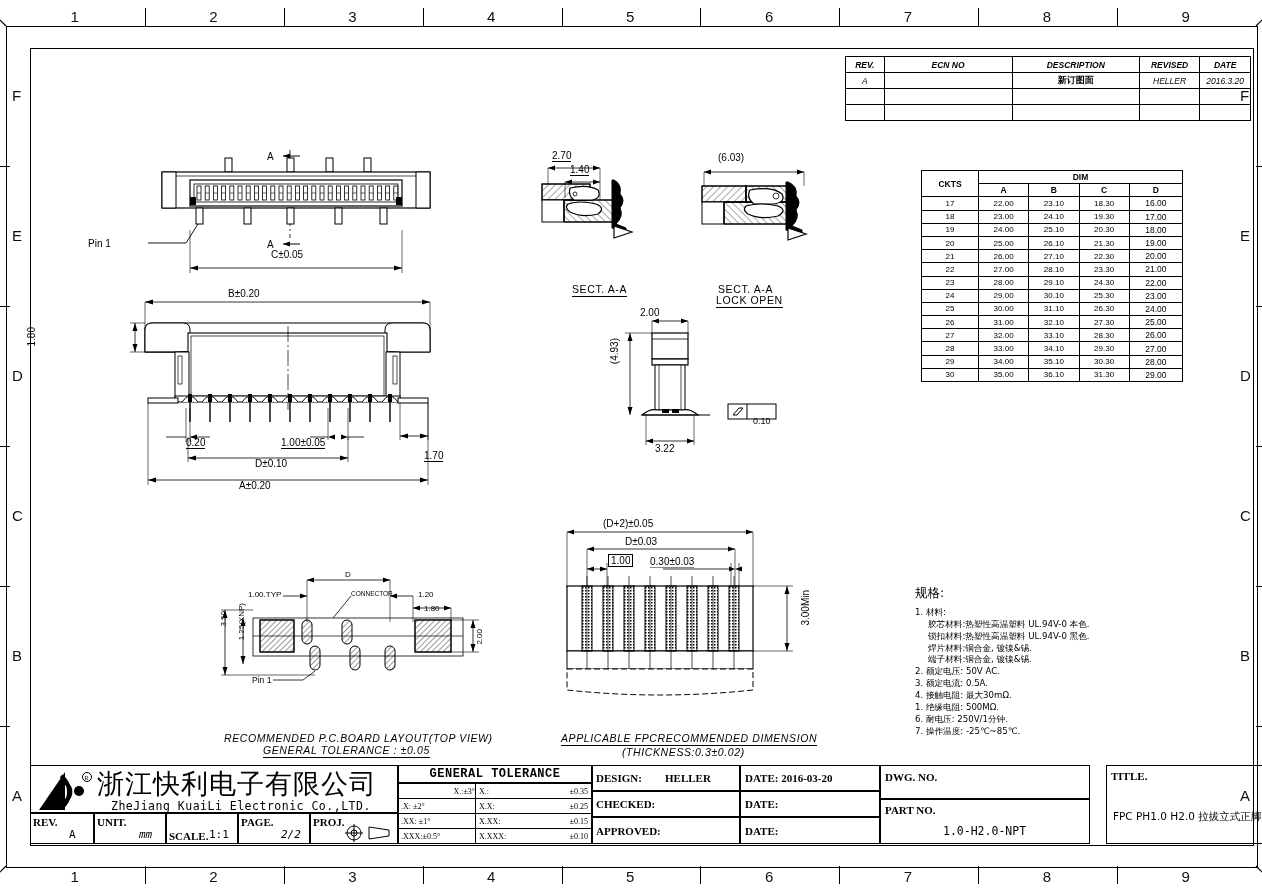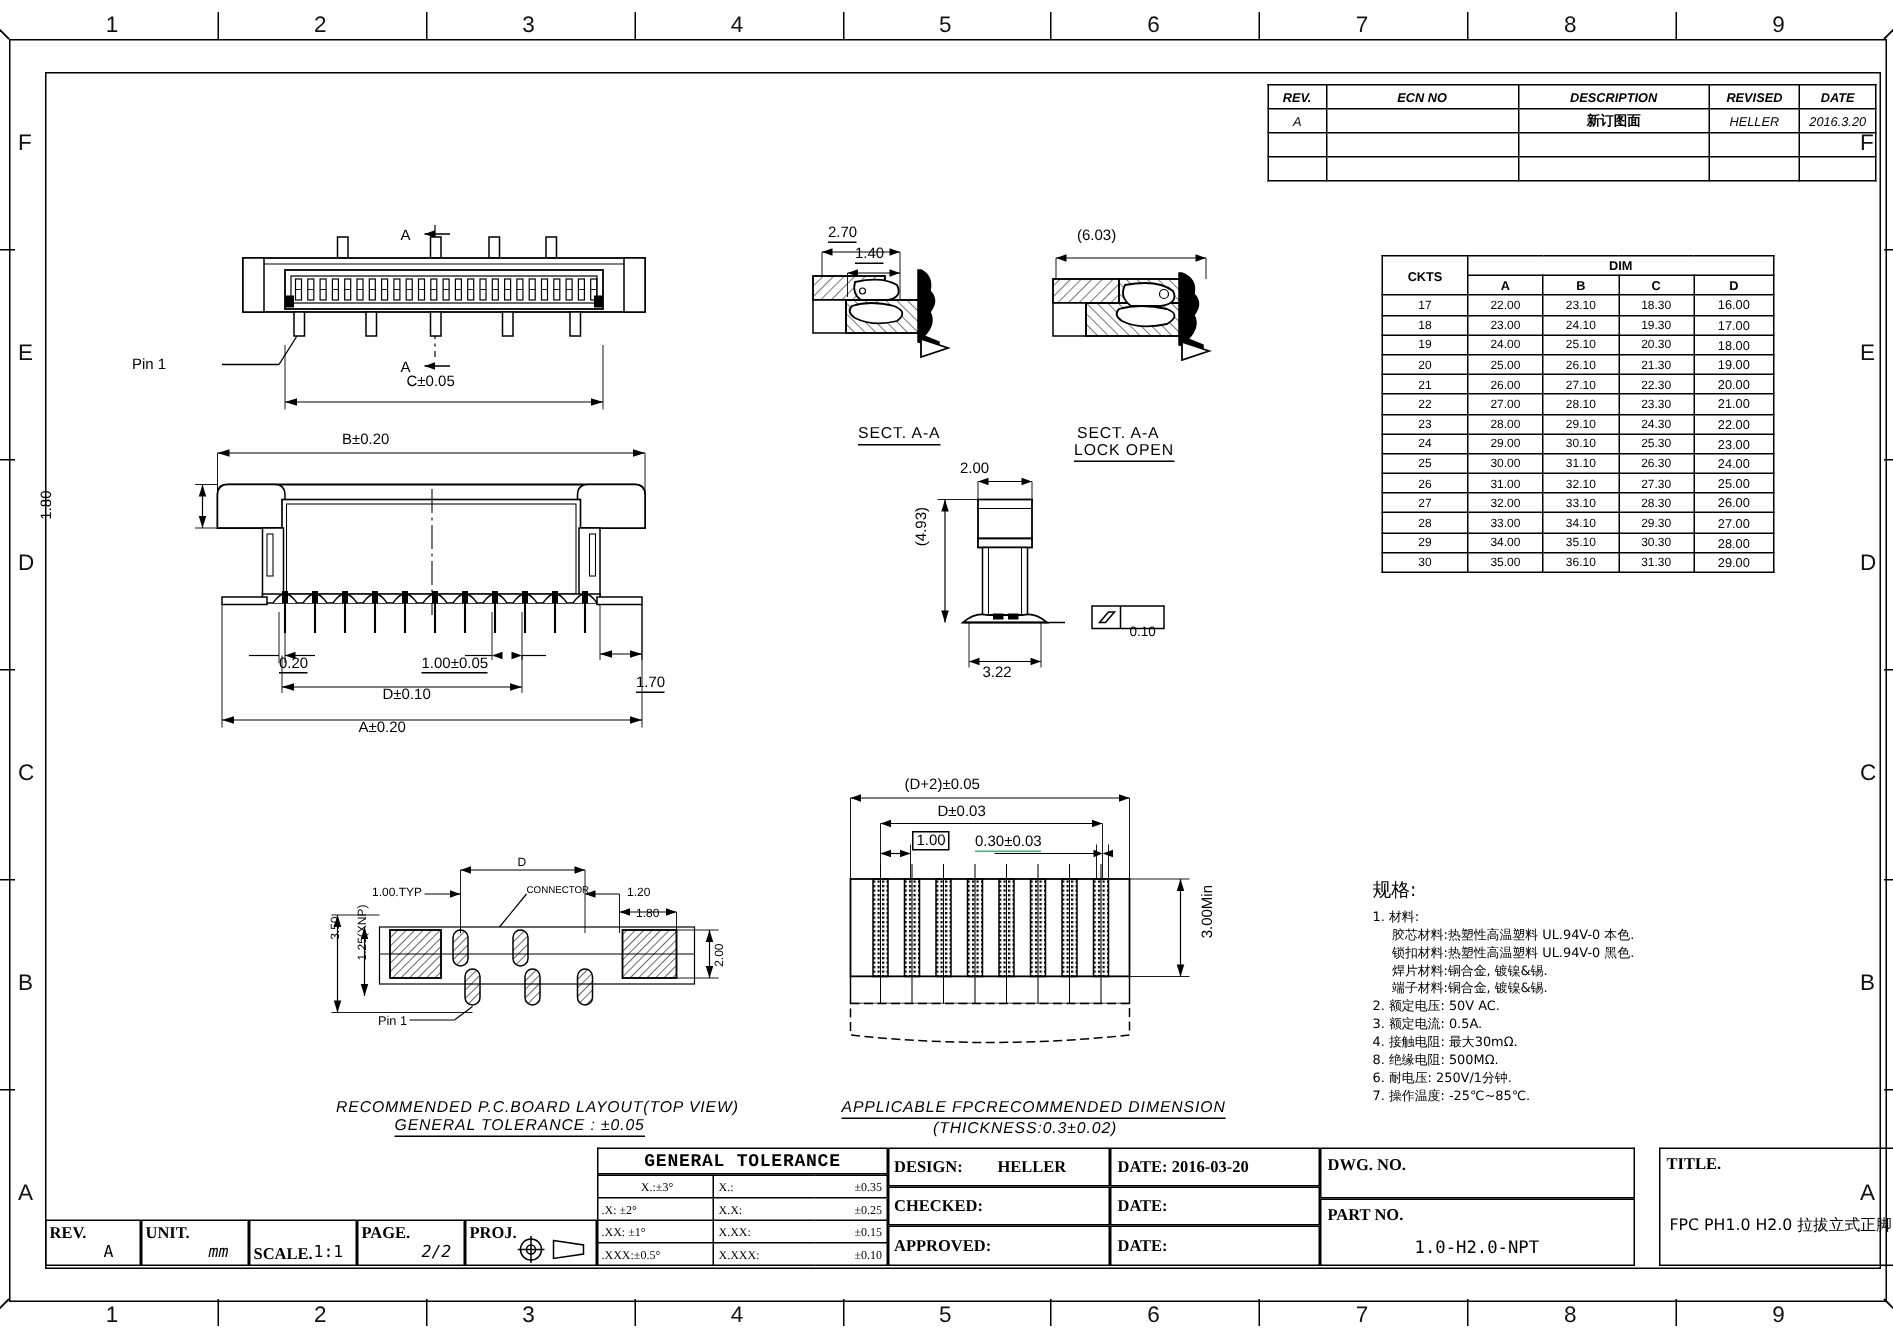--- a/index.html
+++ b/index.html
@@ -750,28 +750,40 @@
   <div class="sp-title">规格:</div>
   <div id="spec-list">
       <div class="sp-li">1. 材料:</div>
       <div class="sp-sub">胶芯材料:热塑性高温塑料 UL.94V-0 本色.</div>
       <div class="sp-sub">锁扣材料:热塑性高温塑料 UL.94V-0 黑色.</div>
       <div class="sp-sub">焊片材料:铜合金, 镀镍&amp;锡.</div>
       <div class="sp-sub">端子材料:铜合金, 镀镍&amp;锡.</div>
       <div class="sp-li">2. 额定电压: 50V AC.</div>
       <div class="sp-li">3. 额定电流: 0.5A.</div>
       <div class="sp-li">4. 接触电阻: 最大30mΩ.</div>
-      <div class="sp-li">8. 绝缘电阻: 500MΩ.</div>
+      <div class="sp-li">1. 绝缘电阻: 500MΩ.</div>
       <div class="sp-li">6. 耐电压: 250V/1分钟.</div>
       <div class="sp-li">7. 操作温度: -25℃~85℃.</div>
     </div>
 </div>
 
 <div class="abs" id="tb">
 
+  <div class="cell tb-bord" style="left:0;top:0;width:368px;height:48px;">
+    <svg class="abs" style="left:4px;top:4px;" width="60" height="42">
+      <path d="M4,40 L30,2 L30,40 Z" fill="#000"></path>
+      <path d="M26,6 A20,20 0 0,1 26,38" fill="none" stroke="#000" stroke-width="4"></path>
+      <path d="M30,13 A10,10 0 0,1 30,31" fill="none" stroke="#000" stroke-width="3.5"></path>
+      <circle cx="44" cy="21" r="5" fill="#000"></circle>
+      <circle cx="52" cy="7" r="4.5" fill="none" stroke="#000" stroke-width="1"></circle>
+      <text x="49.4" y="10" font-size="6" font-family="Liberation Serif">R</text>
+    </svg>
+    <div class="abs" id="logo-cn" style="left:66px;top:4px;">浙江快利电子有限公司</div>
+    <div class="abs" id="logo-en" style="left:80px;top:33px;">ZheJiang KuaiLi Electronic Co.,LTD.</div>
+  </div>
 
   <div class="cell tb-bord" style="left:0;top:48px;width:64px;height:31px;">
     <span class="abs lbl-ser" style="left:2px;top:2px;">REV.</span>
     <span class="abs val-mono" style="left:38px;top:14px;">A</span>
   </div>
   <div class="cell tb-bord" style="left:64px;top:48px;width:72px;height:31px;">
     <span class="abs lbl-ser" style="left:2px;top:2px;">UNIT.</span>
     <span class="abs val-mono" style="left:44px;top:14px;font-style:italic;">mm</span>
   </div>
   <div class="cell tb-bord" style="left:136px;top:48px;width:72px;height:31px;">
@@ -793,21 +805,21 @@
     </svg>
   </div>
 
   <div class="cell tb-bord ctr" style="left:368px;top:0;width:194px;height:18px;">
       <span class="gt-h">GENERAL  TOLERANCE</span>
     </div>
   <div class="cell" style="left:368px;top:18px;width:194px;height:61px;">
     <table class="t" style="width:194px;height:61px;" id="tol-table">
         <tbody id="tol-body">
           <tr>
-            <td class="gt-c" style="width: 74px; text-align: center; padding-left: 2px;">X.:±3°</td>
+            <td class="gt-c" style="width: 74px; text-align: right; padding-left: 2px;">X.:±3°</td>
             <td class="gt-c" style="text-align: left; padding-left: 3px; border-right: none;">X.:</td>
             <td class="gt-c" style="text-align: right; padding-right: 3px; border-left: none;">±0.35</td>
           </tr>
           <tr>
             <td class="gt-c" style="width: 74px; text-align: left; padding-left: 2px;">.X: ±2°</td>
             <td class="gt-c" style="text-align: left; padding-left: 3px; border-right: none;">X.X:</td>
             <td class="gt-c" style="text-align: right; padding-right: 3px; border-left: none;">±0.25</td>
           </tr>
           <tr>
             <td class="gt-c" style="width: 74px; text-align: left; padding-left: 2px;">.XX: ±1°</td>

